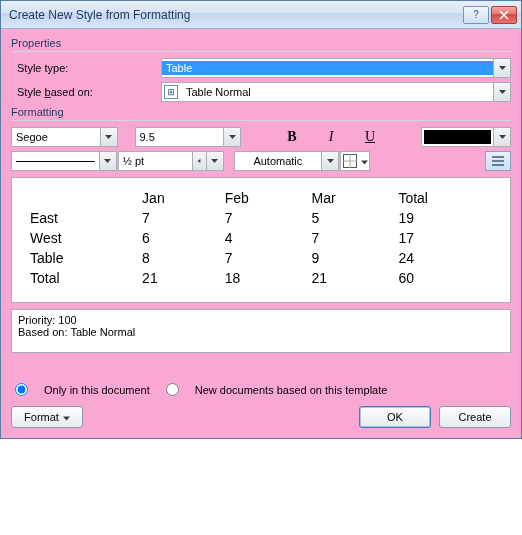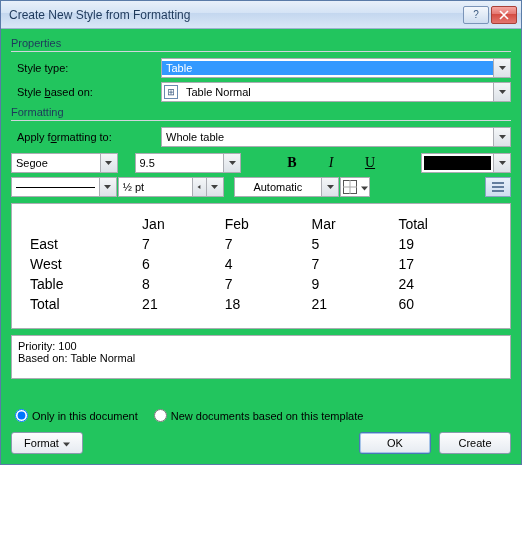--- a/index.html
+++ b/index.html
@@ -8,21 +8,21 @@
     font-family: "Segoe UI", Tahoma, sans-serif;
     font-size: 11px;
     background: #fff;
     width: 522px;
     height: 535px;
     overflow: hidden;
   }
   .window {
     width: 522px;
     border: 1px solid #5a7ba8;
-    background: #22c55e;
+    background: #f9a8d4;
   }
   .titlebar {
     height: 28px;
     background: linear-gradient(to bottom, #e8f0fa 0%, #d4e3f5 45%, #c4d7ef 46%, #d9e7f7 100%);
     border-bottom: 1px solid #9cb3cf;
     display: flex;
     align-items: center;
     padding: 0 4px;
   }
   .titlebar-text { flex: 1; padding-left: 4px; color: #1e395b; font-size: 12px; }
@@ -107,21 +107,21 @@
   }
   table.preview { width:100%; border-collapse:collapse; font-size:14px; font-family:"Segoe UI",sans-serif; }
   table.preview td, table.preview th {
     text-align:left; padding:2px 4px; font-weight:normal;
   }
   .info-box {
     border:1px solid #abadb3; background:#fff;
     padding:4px 6px; margin-bottom: 30px; min-height:44px;
   }
   .radios { display:flex; align-items:center; gap:16px; margin: 0 0 10px 4px; }
-  .radio { display:flex; align-items:center; gap:4px; }
+  .radio { display:flex; align-items:center; gap:16px; }
   .radio input { margin:0; }
   .footer { display:flex; align-items:center; gap:8px; }
   .push-btn {
     height:22px; min-width:72px; padding:0 12px;
     border:1px solid #8a9aae; border-radius:3px;
     background:linear-gradient(to bottom,#fdfdfe,#e6ebf1);
     font:inherit;
   }
   .push-btn.default { border-color:#4a78b8; box-shadow:0 0 0 1px #a6c4e8 inset; }
   .spacer{flex:1;}
@@ -170,31 +170,20 @@
             <svg viewBox="0 0 7 4">
               <path d="M0 0 L3.5 4 L7 0 Z" fill="#404040"></path>
             </svg>
           </div>
       </div>
     </div>
 
     <div class="group-label">Formatting</div>
     <hr class="group-rule">
 
-    <div class="form-row">
-      <label>Apply f<span class="ul">o</span>rmatting to:</label>
-      <div class="combo">
-        <div class="combo-text">Whole table</div>
-        <div class="combo-btn">
-            <svg viewBox="0 0 7 4">
-              <path d="M0 0 L3.5 4 L7 0 Z" fill="#404040"></path>
-            </svg>
-          </div>
-      </div>
-    </div>
 
     <div class="toolbar">
       <div class="combo font-combo">
         <div class="combo-text">Segoe</div>
         <div class="combo-btn">
             <svg viewBox="0 0 7 4">
               <path d="M0 0 L3.5 4 L7 0 Z" fill="#404040"></path>
             </svg>
           </div>
       </div>

